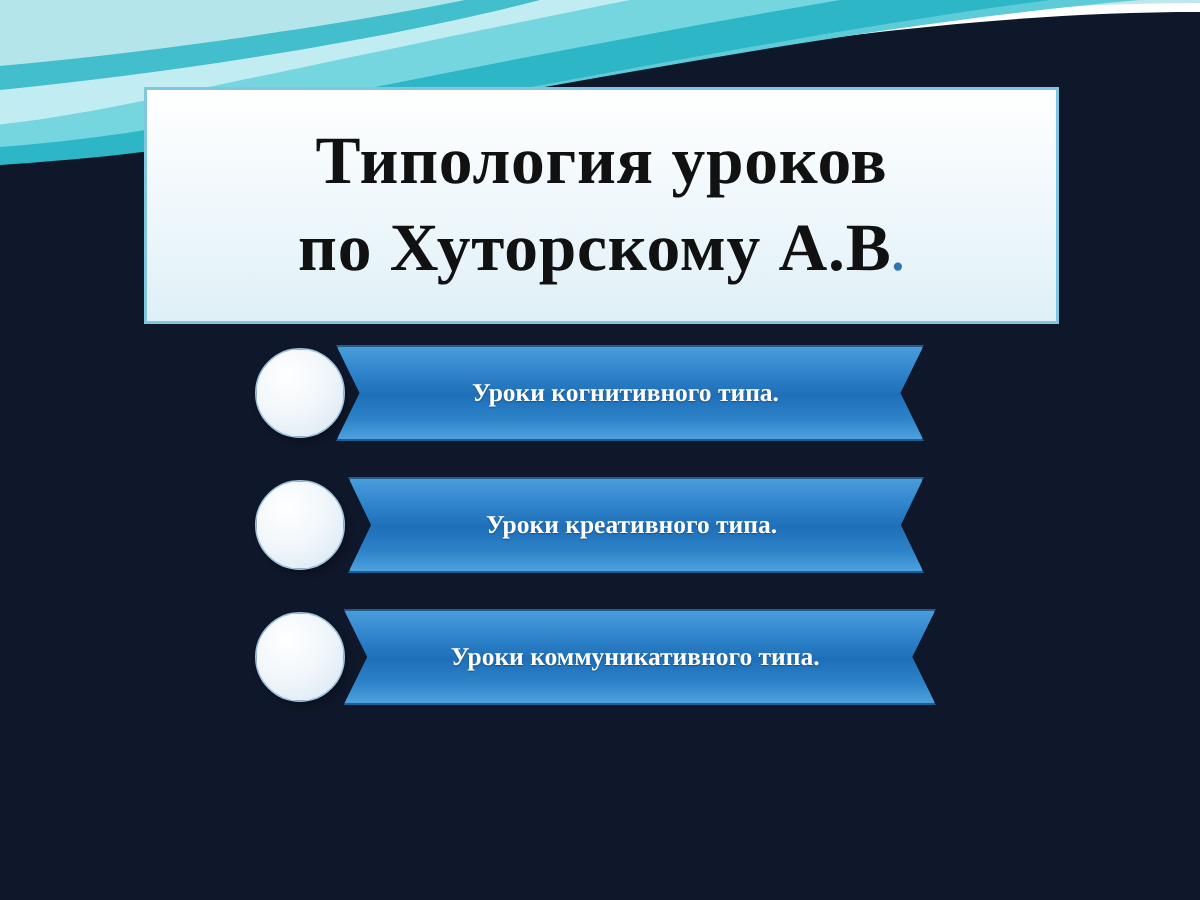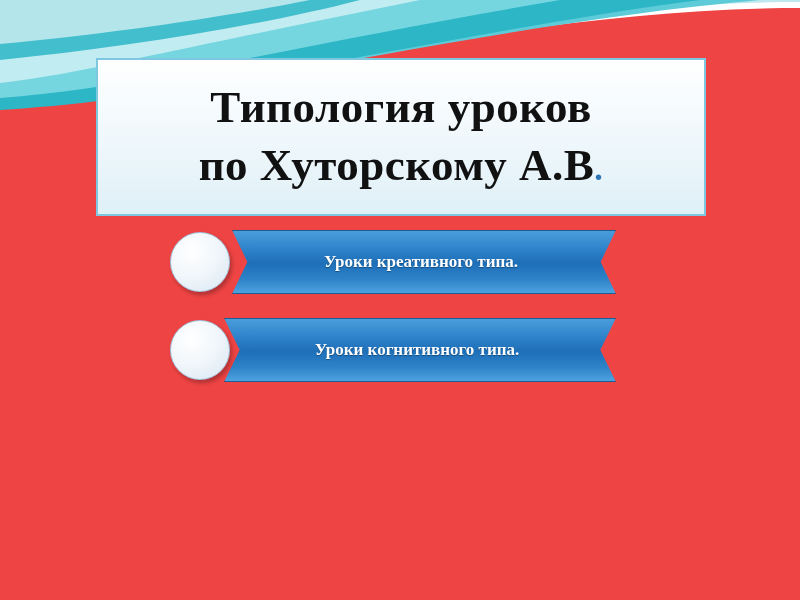--- a/index.html
+++ b/index.html
@@ -11,21 +11,21 @@
     height: 600px;
     overflow: hidden;
     font-family: "Liberation Serif", serif;
     background: #ffffff;
   }
 
   .slide {
     position: relative;
     width: 800px;
     height: 600px;
-    background: #ef4444;
+    background: #0f172a;
     overflow: hidden;
   }
 
   
   .swoosh {
     position: absolute;
     top: 0;
     left: 0;
     width: 800px;
     height: 120px;
@@ -147,30 +147,36 @@
 
   <div class="title-box">
     <div class="title-text">
       <span>Типология уроков</span><br>
       <span>по Хуторскому А.В</span><span class="dot">.</span>
     </div>
   </div>
 
   <div class="banners">
 
+    <div class="banner-row row1">
+      <div class="bullet"></div>
+      <div class="ribbon">
+        <div class="ribbon-label">Уроки когнитивного типа.</div>
+      </div>
+    </div>
+
     <div class="banner-row row2">
       <div class="bullet"></div>
       <div class="ribbon">
         <div class="ribbon-label">Уроки креативного типа.</div>
       </div>
     </div>
 
-    <div class="banner-row row1">
+
+    <div class="banner-row row4">
       <div class="bullet"></div>
       <div class="ribbon">
-        <div class="ribbon-label">Уроки когнитивного типа.</div>
+        <div class="ribbon-label">Уроки коммуникативного типа.</div>
       </div>
     </div>
-
-
 
   </div>
 </div>
 
 </body></html>

